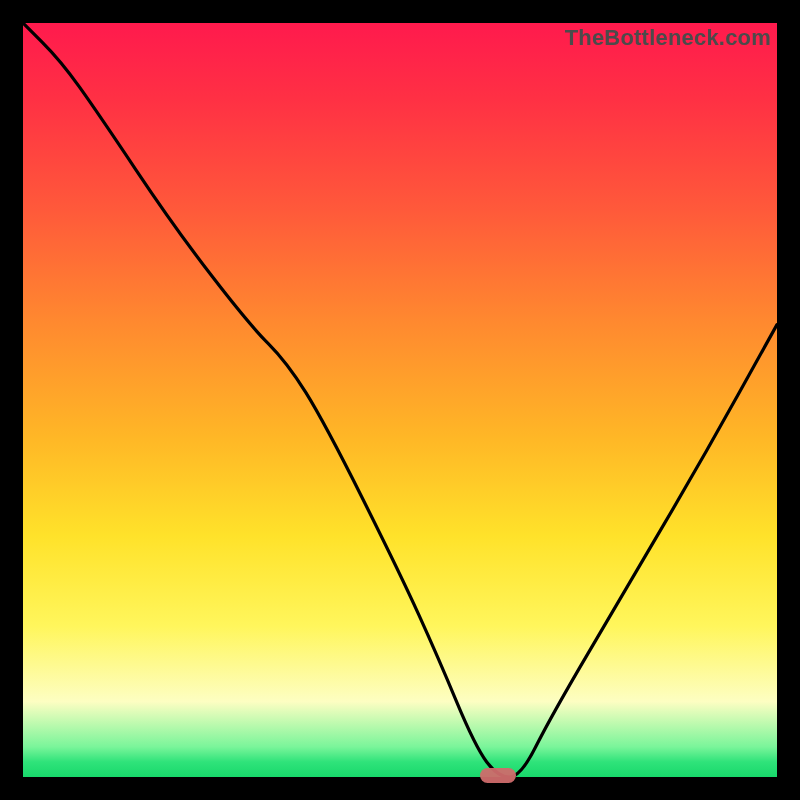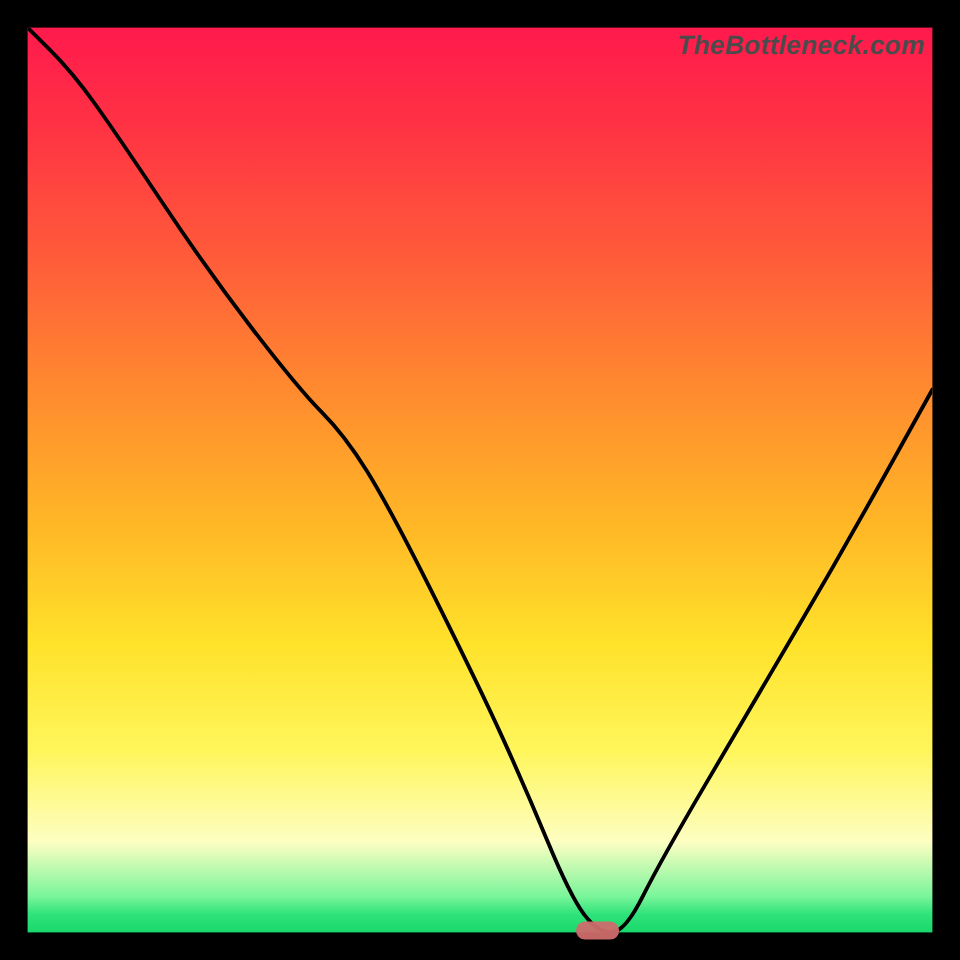--- a/index.html
+++ b/index.html
@@ -11,21 +11,20 @@
     overflow: hidden;
     font-family: Arial, Helvetica, sans-serif;
   }
   .frame {
     position: absolute;
     left: 0;
     top: 0;
     width: 800px;
     height: 800px;
     background: #000;
-    font-style: italic;
   }
   .plot {
     position: absolute;
     left: 23px;
     top: 23px;
     width: 754px;
     height: 754px;
     
     background: linear-gradient(
       to bottom,

